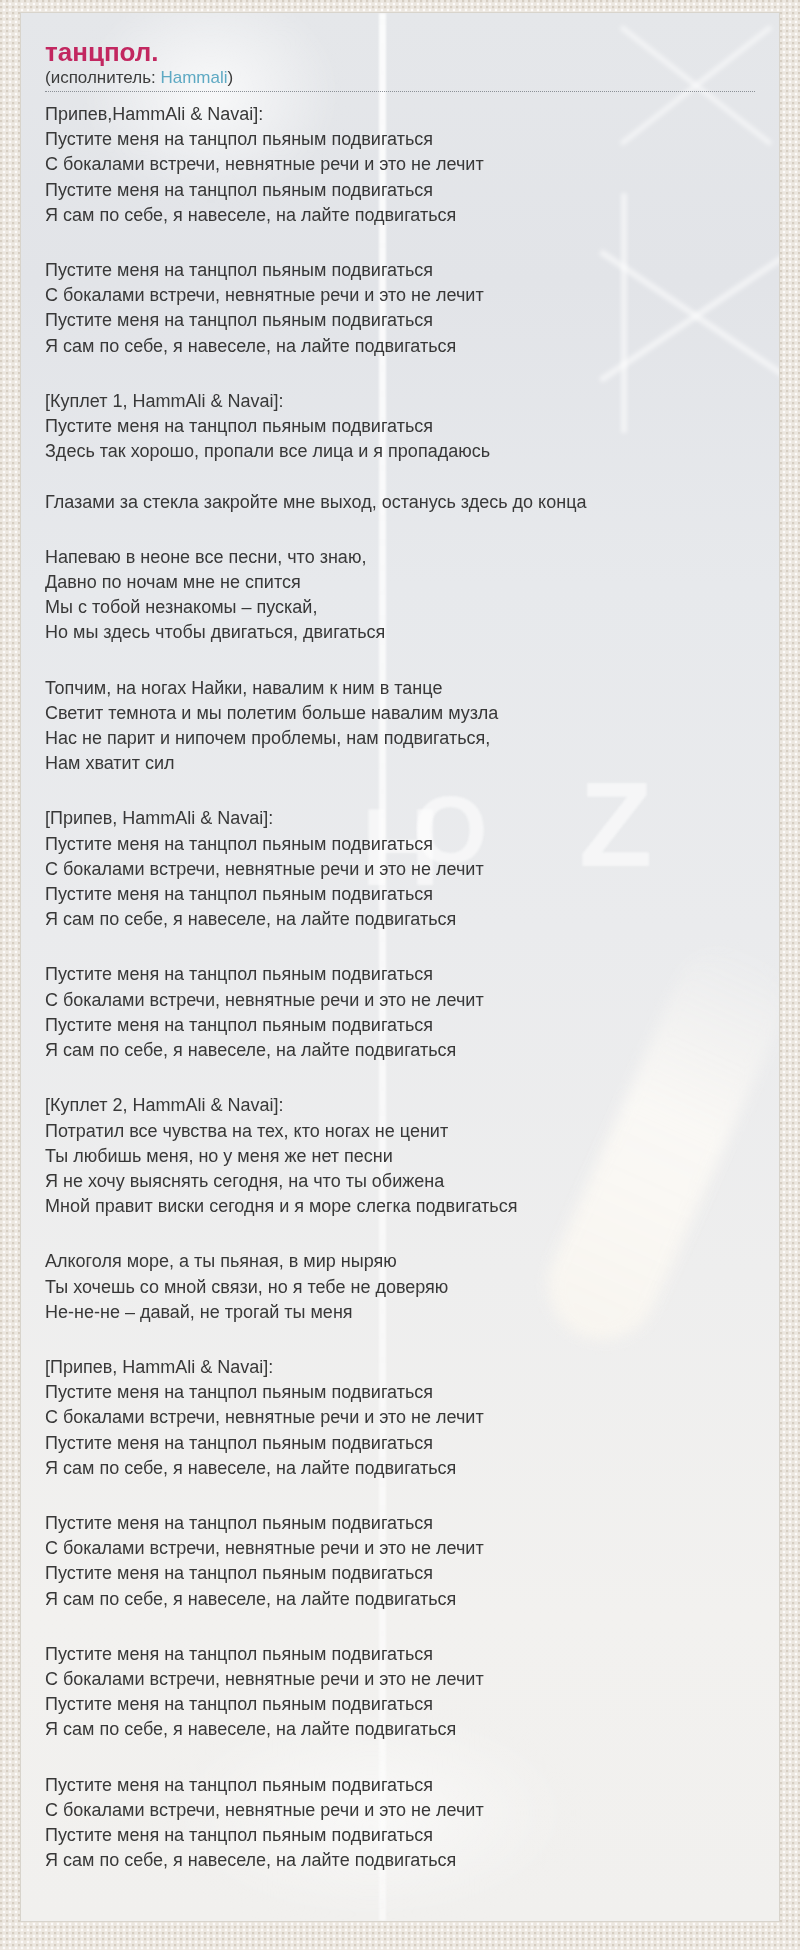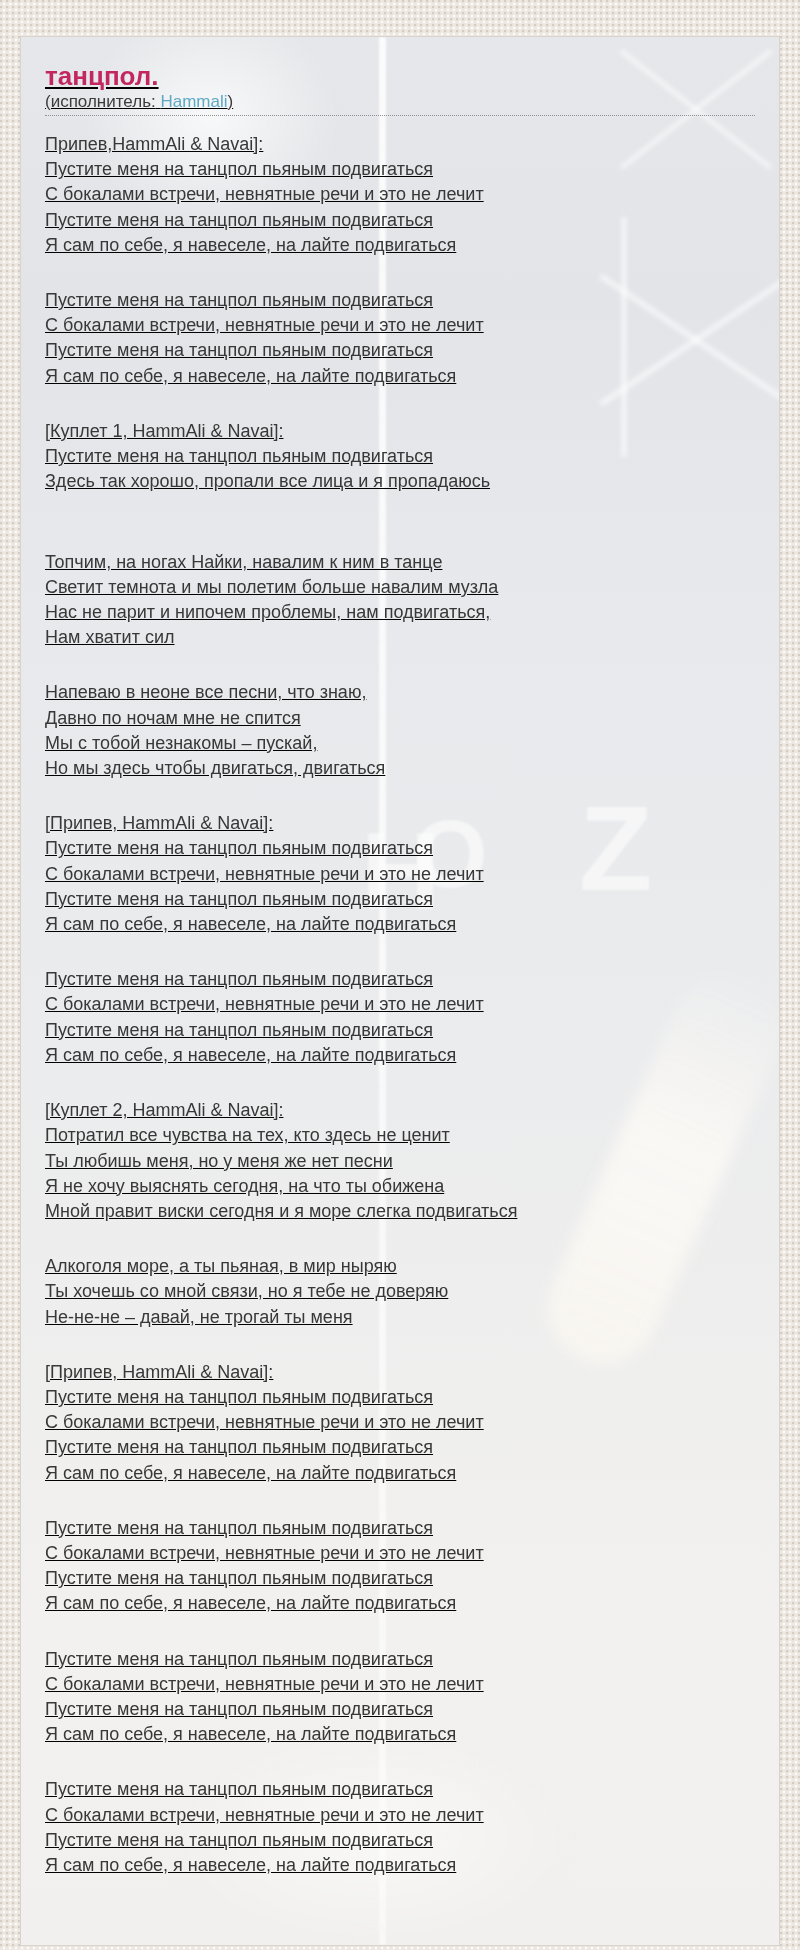--- a/index.html
+++ b/index.html
@@ -6,25 +6,24 @@
   body{
     width:800px;height:1950px;position:relative;overflow:hidden;
     font-family:"Liberation Sans",sans-serif;
     background-color:#ece7e0;
     background-image:
       radial-gradient(circle at 1px 1px, rgba(186,174,157,.45) 1px, transparent 1.7px),
       radial-gradient(circle at 4px 4px, rgba(255,255,255,.85) 1px, transparent 1.7px);
     background-size:6px 6px;
   }
   .card{
-    position:absolute;left:20px;top:36px;width:760px;height:1910px;
+    position:absolute;left:20px;top:12px;width:760px;height:1910px;
     box-sizing:border-box;border:1px solid #d8d4cc;
     background:linear-gradient(180deg,#e5e7ea 0%,#e2e4e8 14%,#e7e9ec 30%,#eaebed 48%,#eeeeee 66%,#f2f1ef 84%,#f1f0ee 100%);
     overflow:hidden;
-    text-decoration:underline;
   }
   
   .bg-el{position:absolute;pointer-events:none;}
   .stripe-v{left:358px;top:0;width:7px;height:100%;
     background:linear-gradient(180deg,rgba(255,255,255,.85),rgba(255,255,255,.55));
     filter:blur(1px);}
   .glow-topleft{left:60px;top:-30px;width:260px;height:220px;border-radius:50%;
     background:radial-gradient(closest-side,rgba(255,255,255,.75),rgba(255,255,255,0));filter:blur(8px);}
   .pane{background:rgba(255,255,255,.55);filter:blur(2px);}
   .pane.a{left:580px;top:70px;width:190px;height:5px;transform:rotate(38deg);}
@@ -44,21 +43,21 @@
 
   .content{position:relative;padding:24px 24px 0 24px;}
   h1.song-title{
     margin:0;font-size:26px;line-height:30px;font-weight:bold;
     color:var(--title-color,#c22760);
   }
   .artist-line{margin-top:0;font-size:17px;line-height:21px;color:#3c3c3c;}
   .artist-line a{color:var(--link-color,#5ea9c3);text-decoration:none;cursor:pointer;}
   .separator{margin-top:2px;border-bottom:1px dotted #8b9096;height:1px;}
   .lyrics{
-    margin-top:16px;font-size:18px;line-height:25.2px;
+    margin-top:10px;font-size:18px;line-height:25.2px;
     color:var(--text-color,#383838);
   }
   .lyrics p{margin:0 0 30px 0;}
 </style>
 </head>
 <body>
 
 <div class="card">
   <div class="bg-el stripe-v"></div>
   <div class="bg-el glow-topleft"></div>
@@ -74,26 +73,26 @@
   <div class="bg-el glow-bottom"></div>
 
   <div class="content">
     <h1 class="song-title">танцпол.</h1>
     <div class="artist-line"><span>(исполнитель:</span>
       <a href="#">Hammali</a><span>)</span></div>
     <div class="separator"></div>
     <div class="lyrics" id="lyrics">
         <p><span>Припев,HammAli &amp; Navai]:</span><br><span>Пустите меня на танцпол пьяным подвигаться</span><br><span>С бокалами встречи, невнятные речи и это не лечит</span><br><span>Пустите меня на танцпол пьяным подвигаться</span><br><span>Я сам по себе, я навеселе, на лайте подвигаться</span></p>
         <p><span>Пустите меня на танцпол пьяным подвигаться</span><br><span>С бокалами встречи, невнятные речи и это не лечит</span><br><span>Пустите меня на танцпол пьяным подвигаться</span><br><span>Я сам по себе, я навеселе, на лайте подвигаться</span></p>
-        <p><span>[Куплет 1, HammAli &amp; Navai]:</span><br><span>Пустите меня на танцпол пьяным подвигаться</span><br><span>Здесь так хорошо, пропали все лица и я пропадаюсь</span><br><br></p>
+        <p><span>[Куплет 1, HammAli &amp; Navai]:</span><br><span>Пустите меня на танцпол пьяным подвигаться</span><br><span>Здесь так хорошо, пропали все лица и я пропадаюсь</span><br><br><span>Глазами за стекла закройте мне выход, останусь здесь до конца</span></p>
+        <p><span>Напеваю в неоне все песни, что знаю,</span><br><span>Давно по ночам мне не спится</span><br><span>Мы с тобой незнакомы – пускай,</span><br><span>Но мы здесь чтобы двигаться, двигаться</span></p>
         <p><span>Топчим, на ногах Найки, навалим к ним в танце</span><br><span>Светит темнота и мы полетим больше навалим музла</span><br><span>Нас не парит и нипочем проблемы, нам подвигаться,</span><br><span>Нам хватит сил</span></p>
-        <p><span>Напеваю в неоне все песни, что знаю,</span><br><span>Давно по ночам мне не спится</span><br><span>Мы с тобой незнакомы – пускай,</span><br><span>Но мы здесь чтобы двигаться, двигаться</span></p>
         <p><span>[Припев, HammAli &amp; Navai]:</span><br><span>Пустите меня на танцпол пьяным подвигаться</span><br><span>С бокалами встречи, невнятные речи и это не лечит</span><br><span>Пустите меня на танцпол пьяным подвигаться</span><br><span>Я сам по себе, я навеселе, на лайте подвигаться</span></p>
         <p><span>Пустите меня на танцпол пьяным подвигаться</span><br><span>С бокалами встречи, невнятные речи и это не лечит</span><br><span>Пустите меня на танцпол пьяным подвигаться</span><br><span>Я сам по себе, я навеселе, на лайте подвигаться</span></p>
-        <p><span>[Куплет 2, HammAli &amp; Navai]:</span><br><span>Потратил все чувства на тех, кто здесь не ценит</span><br><span>Ты любишь меня, но у меня же нет песни</span><br><span>Я не хочу выяснять сегодня, на что ты обижена</span><br><span>Мной правит виски сегодня и я море слегка подвигаться</span></p>
+        <p><span>[Куплет 2, HammAli &amp; Navai]:</span><br><span>Потратил все чувства на тех, кто ногах не ценит</span><br><span>Ты любишь меня, но у меня же нет песни</span><br><span>Я не хочу выяснять сегодня, на что ты обижена</span><br><span>Мной правит виски сегодня и я море слегка подвигаться</span></p>
         <p><span>Алкоголя море, а ты пьяная, в мир ныряю</span><br><span>Ты хочешь со мной связи, но я тебе не доверяю</span><br><span>Не-не-не – давай, не трогай ты меня</span><br></p>
         <p><span>[Припев, HammAli &amp; Navai]:</span><br><span>Пустите меня на танцпол пьяным подвигаться</span><br><span>С бокалами встречи, невнятные речи и это не лечит</span><br><span>Пустите меня на танцпол пьяным подвигаться</span><br><span>Я сам по себе, я навеселе, на лайте подвигаться</span></p>
         <p><span>Пустите меня на танцпол пьяным подвигаться</span><br><span>С бокалами встречи, невнятные речи и это не лечит</span><br><span>Пустите меня на танцпол пьяным подвигаться</span><br><span>Я сам по себе, я навеселе, на лайте подвигаться</span></p>
         <p><span>Пустите меня на танцпол пьяным подвигаться</span><br><span>С бокалами встречи, невнятные речи и это не лечит</span><br><span>Пустите меня на танцпол пьяным подвигаться</span><br><span>Я сам по себе, я навеселе, на лайте подвигаться</span></p>
         <p><span>Пустите меня на танцпол пьяным подвигаться</span><br><span>С бокалами встречи, невнятные речи и это не лечит</span><br><span>Пустите меня на танцпол пьяным подвигаться</span><br><span>Я сам по себе, я навеселе, на лайте подвигаться</span></p>
       </div>
   </div>
 </div>
 
 </body></html>

